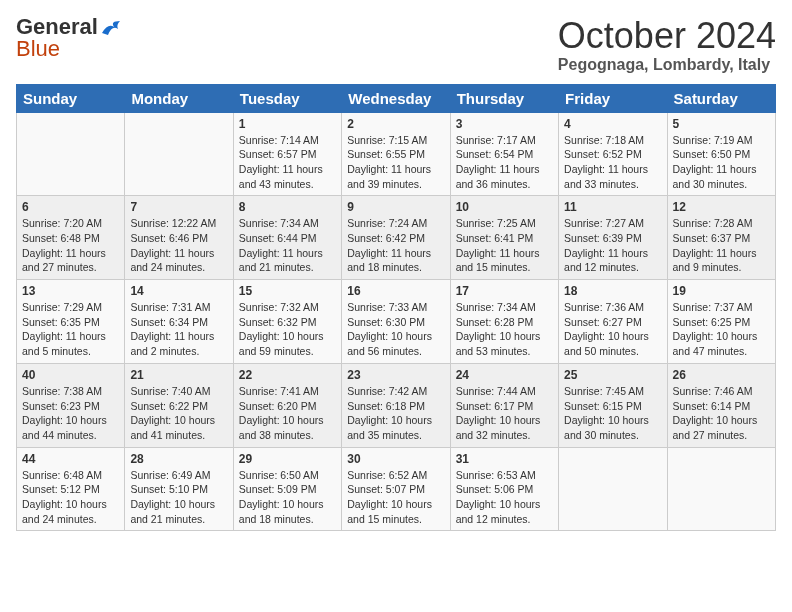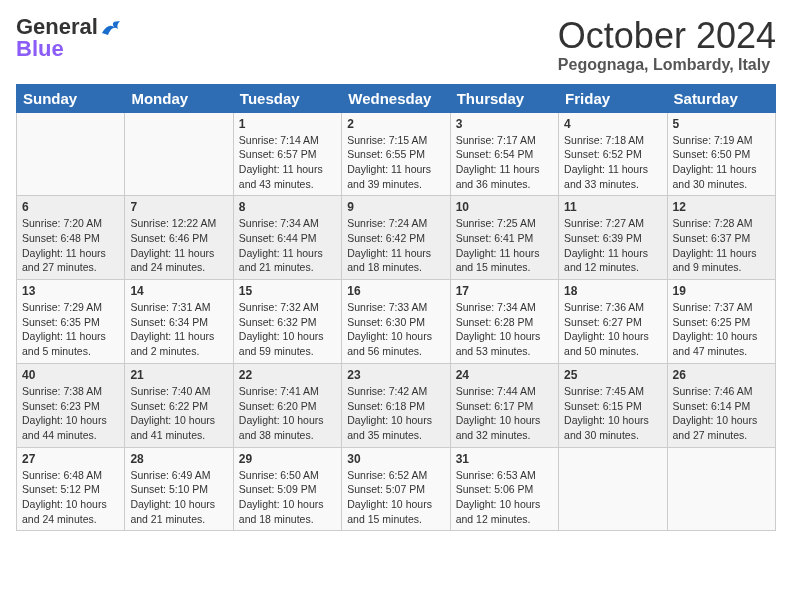--- a/index.html
+++ b/index.html
@@ -85,21 +85,21 @@
 <div class="header">
   <div class="logo">
     <div class="logo-top-row">
       <span style="font-size:22px;font-weight:bold;color:#333;line-height:1;">
         <span style="color:#333;">General</span><svg width="22" height="18" viewBox="0 0 22 18" style="display:inline-block;vertical-align:middle;margin-left:2px;">
             <path d="M2 14 Q8 4 14 8 Q10 2 20 2 Q16 6 18 10 Q12 6 8 16 Z" fill="#1a6dcc"></path>
           </svg>
       </span>
     </div>
     <div>
-      <span style="font-size:22px;font-weight:bold;color:#8b5cf6;line-height:1;margin-top:44px;">Blue</span>
+      <span style="font-size:22px;font-weight:normal;color:#c2410c;line-height:1;margin-top:44px;">Blue</span>
     </div>
   </div>
   <div class="title-block">
     <h1>October 2024</h1>
     <h2>Pegognaga, Lombardy, Italy</h2>
   </div>
 </div>
 
 <table>
   <thead>
@@ -275,21 +275,21 @@
         </td>
         <td>
           <span class="day-num">26</span>
           <div class="cell-text">Sunrise: 7:46 AM</div>
           <div class="cell-text">Sunset: 6:14 PM</div>
           <div class="cell-text">Daylight: 10 hours and 27 minutes.</div>
         </td>
       </tr>
       <tr>
         <td>
-          <span class="day-num">27</span>
+          <span class="day-num">44</span>
           <div class="cell-text">Sunrise: 6:48 AM</div>
           <div class="cell-text">Sunset: 5:12 PM</div>
           <div class="cell-text">Daylight: 10 hours and 24 minutes.</div>
         </td>
         <td>
           <span class="day-num">28</span>
           <div class="cell-text">Sunrise: 6:49 AM</div>
           <div class="cell-text">Sunset: 5:10 PM</div>
           <div class="cell-text">Daylight: 10 hours and 21 minutes.</div>
         </td>

